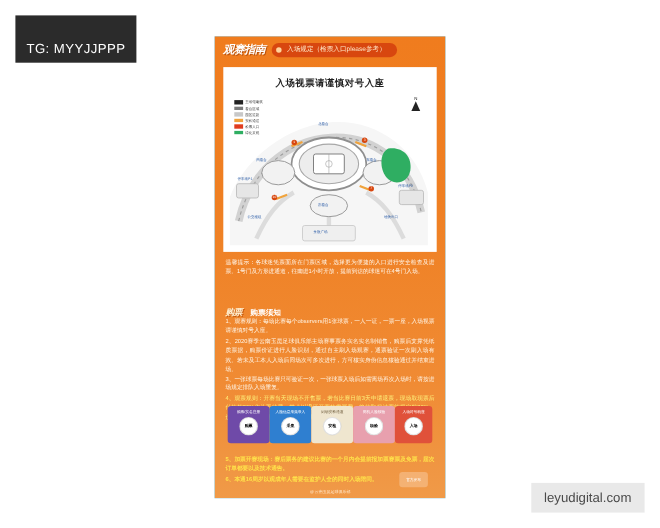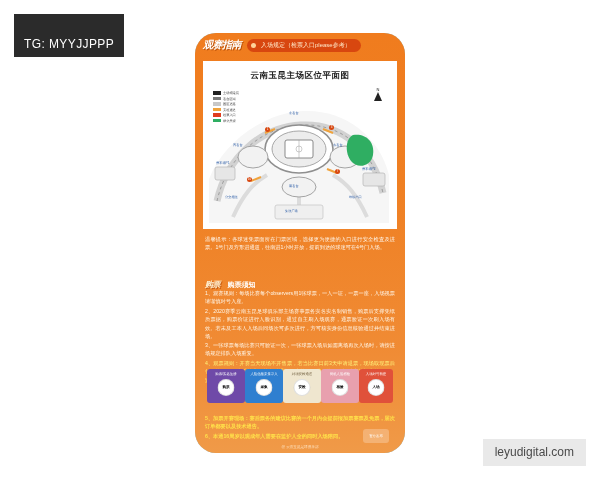--- a/index.html
+++ b/index.html
@@ -43,21 +43,20 @@
 
   
   .poster-frame {
     position: absolute;
     left: 195px;
     top: 33px;
     width: 210px;
     height: 420px;
     background: #7dd3fc;
     overflow: hidden;
-    border-radius: 21px;
   }
 
   
   .poster {
     position: absolute;
     left: 0;
     top: 0;
     width: 210px;
     height: 420px;
     background: linear-gradient(180deg, #f07c1e 0%, #ef7f22 35%, #f08b34 75%, #f09a48 100%);
@@ -303,21 +302,21 @@
 
 <div class="poster-frame">
   <div class="poster">
 
     <div class="hdr">
       <div class="hdr-logo">观赛指南</div>
       <div class="hdr-pill">入场规定（检票入口please参考）</div>
     </div>
 
     <div class="map-card">
-      <div class="map-title">云南玉昆主场区位平面图</div>
+      <div class="map-title">入场视票请谨慎对号入座</div>
 
       <div class="map-canvas">
 
         <svg width="194" height="146" viewBox="0 0 194 146">
 
           <path d="M6 96 C20 60 60 30 100 28 C140 26 176 52 186 92 L186 140 L6 140 Z" fill="#f6f6f6" stroke="none"></path>
 
           <path d="M14 118 C24 74 58 44 98 42 C138 40 170 66 180 110" fill="none" stroke="#d2d2d2" stroke-width="7"></path>
           <path d="M14 118 C24 74 58 44 98 42 C138 40 170 66 180 110" fill="none" stroke="#9d9d9d" stroke-width="1" stroke-dasharray="3 3"></path>
 

